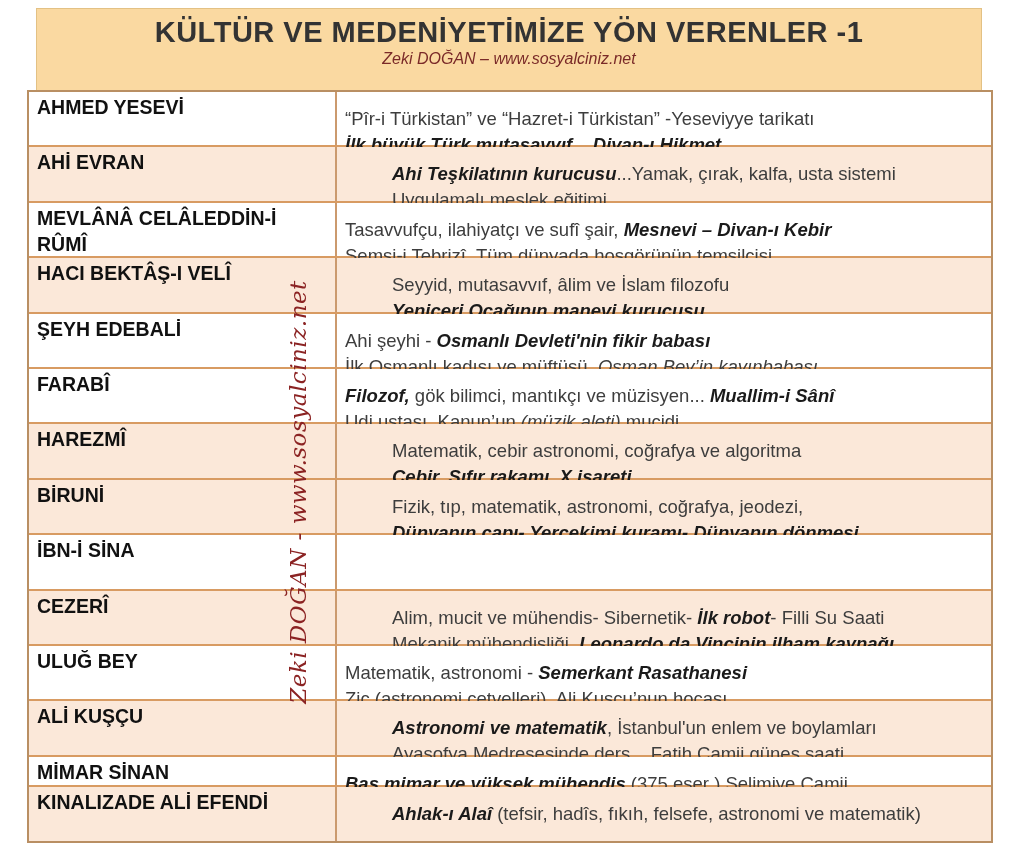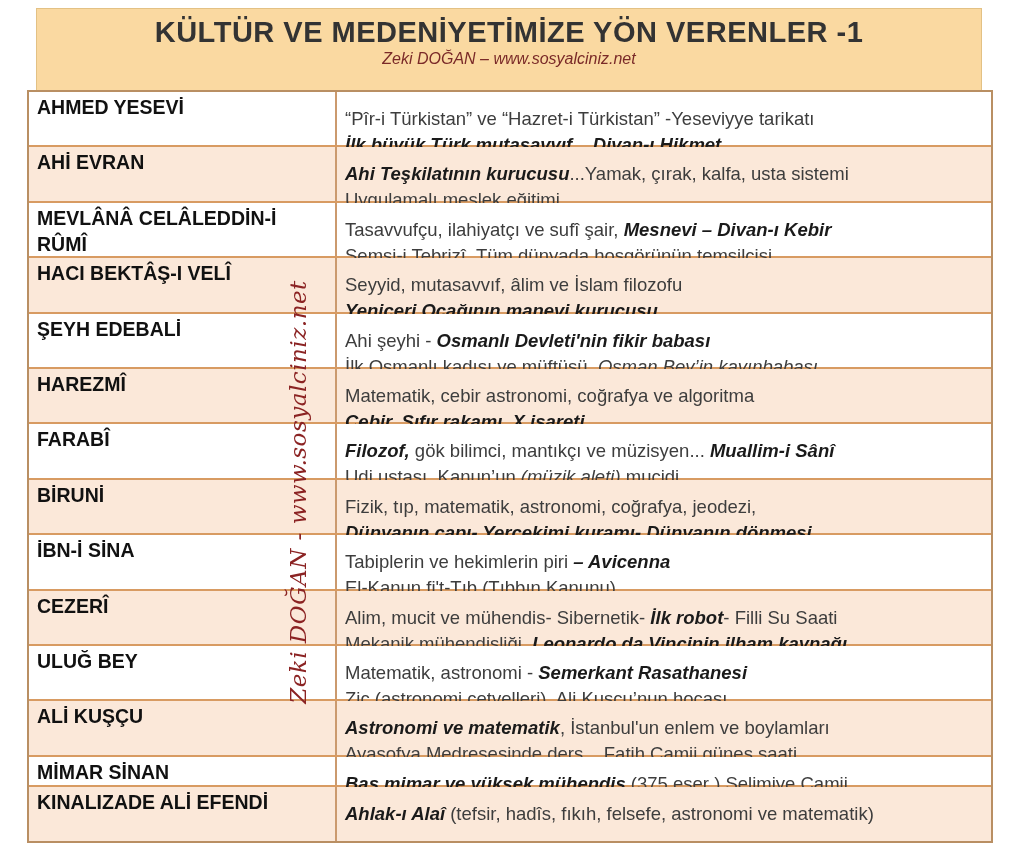--- a/index.html
+++ b/index.html
@@ -49,21 +49,21 @@
     position:absolute;left:27px;top:90px;width:966px;height:753px;
     border:2px solid var(--outer-border);
     display:flex;flex-direction:column;
     background:var(--row-bg);
   }
   .row{
     display:flex;flex:0 0 auto;height:55.4px;
     border-bottom:2px solid var(--grid-line);
     background:var(--row-bg);
   }
-  .row.alt{background:var(--row-alt-bg);}
+  .row.alt{background:var(--row-alt-bg);gap:47px;}
   .row.short{height:30px;}
   .row.grow{flex:1 1 auto;border-bottom:none;height:auto;}
   .cell{padding:1px 8px 0 8px;}
   .cell.name{
     flex:0 0 308px;width:308px;
     border-right:2px solid var(--divider);
     font-weight:bold;color:var(--name-color);
     font-size:19.5px;line-height:26px;
     padding-top:2px;
   }
@@ -128,47 +128,43 @@
           <div class="line"><span class="s-b">Yeniçeri Ocağının manevi kurucusu</span></div>
         </div>
       </div>
       <div class="row">
         <div class="cell name">ŞEYH EDEBALİ</div>
         <div class="cell desc">
           <div class="line"><span class="s-r">Ahi şeyhi - </span><span class="s-b">Osmanlı Devleti'nin fikir babası</span></div>
           <div class="line"><span class="s-r">İlk Osmanlı kadısı ve müftüsü, </span><span class="s-i">Osman Bey’in kayınbabası</span></div>
         </div>
       </div>
+      <div class="row">
+        <div class="cell name">FARABÎ</div>
+        <div class="cell desc">
+          <div class="line"><span class="s-b">Filozof,</span><span class="s-r"> gök bilimci, mantıkçı ve müzisyen... </span><span class="s-b">Muallim-i Sânî</span></div>
+          <div class="line"><span class="s-r">Udi ustası, Kanun’un </span><span class="s-i">(müzik aleti)</span><span class="s-r"> mucidi</span></div>
+        </div>
+      </div>
       <div class="row alt">
         <div class="cell name">HAREZMÎ</div>
         <div class="cell desc">
           <div class="line"><span class="s-r">Matematik, cebir astronomi, coğrafya ve algoritma</span></div>
           <div class="line"><span class="s-b">Cebir, Sıfır rakamı, X işareti</span></div>
         </div>
       </div>
-      <div class="row">
-        <div class="cell name">FARABÎ</div>
-        <div class="cell desc">
-          <div class="line"><span class="s-b">Filozof,</span><span class="s-r"> gök bilimci, mantıkçı ve müzisyen... </span><span class="s-b">Muallim-i Sânî</span></div>
-          <div class="line"><span class="s-r">Udi ustası, Kanun’un </span><span class="s-i">(müzik aleti)</span><span class="s-r"> mucidi</span></div>
-        </div>
-      </div>
       <div class="row alt">
         <div class="cell name">BİRUNİ</div>
         <div class="cell desc">
           <div class="line"><span class="s-r">Fizik, tıp, matematik, astronomi, coğrafya, jeodezi,</span></div>
           <div class="line"><span class="s-b">Dünyanın çapı- Yerçekimi kuramı- Dünyanın dönmesi</span></div>
         </div>
       </div>
       <div class="row">
         <div class="cell name">İBN-İ SİNA</div>
-        <div class="cell desc">
-          <div class="line"><span class="s-r">Tabiplerin ve hekimlerin piri </span><span class="s-b">– Avicenna</span></div>
-          <div class="line"><span class="s-r">El-Kanun fi't-Tıb (Tıbbın Kanunu)</span></div>
-        </div>
       </div>
       <div class="row alt">
         <div class="cell name">CEZERÎ</div>
         <div class="cell desc">
           <div class="line"><span class="s-r">Alim, mucit ve mühendis- Sibernetik- </span><span class="s-b">İlk robot</span><span class="s-r">- Filli Su Saati</span></div>
           <div class="line"><span class="s-r">Mekanik mühendisliği, </span><span class="s-b">Leonardo da Vincinin ilham kaynağı</span></div>
         </div>
       </div>
       <div class="row">
         <div class="cell name">ULUĞ BEY</div>

